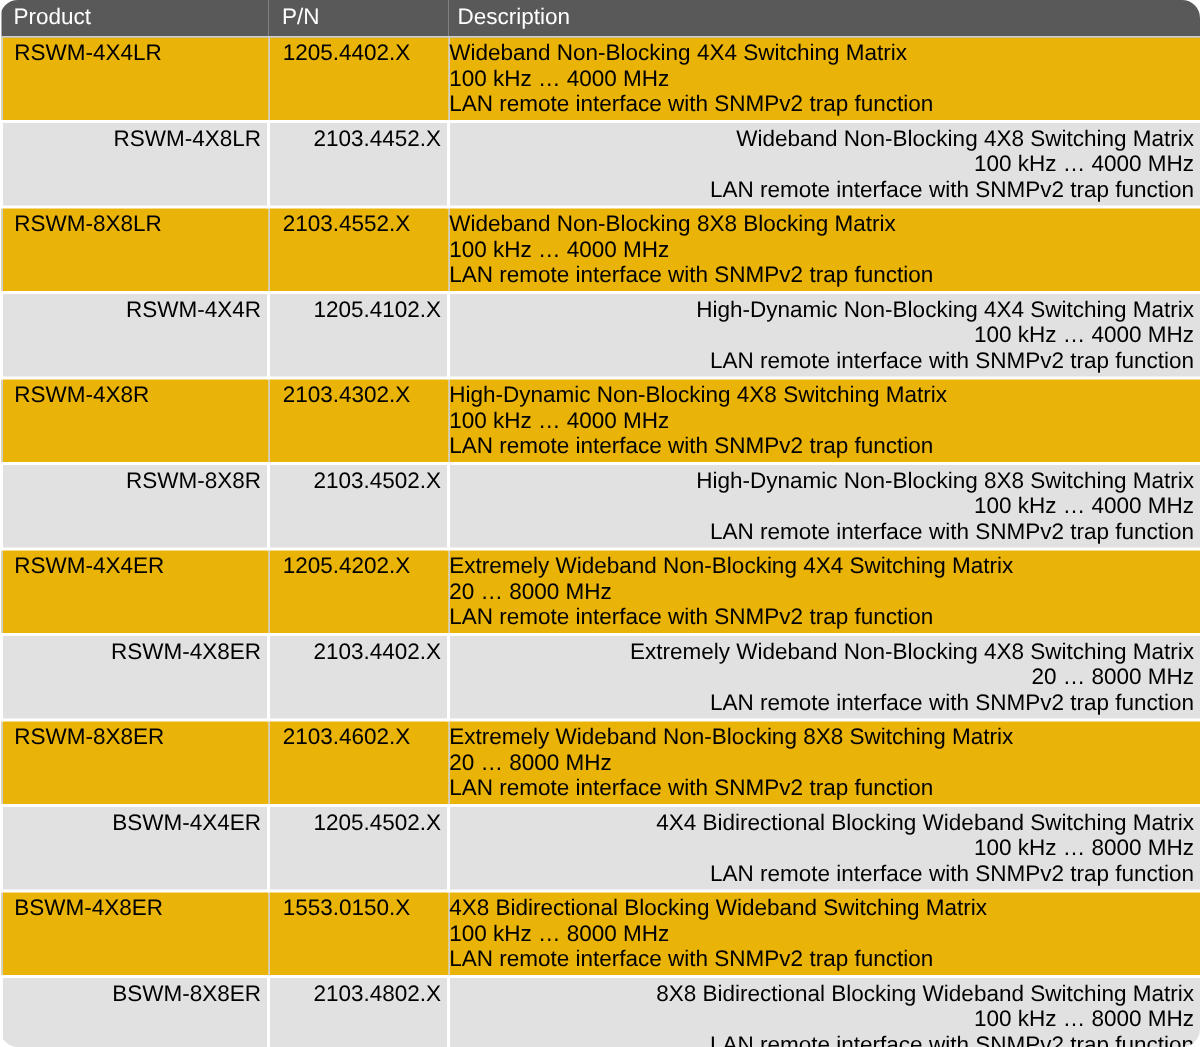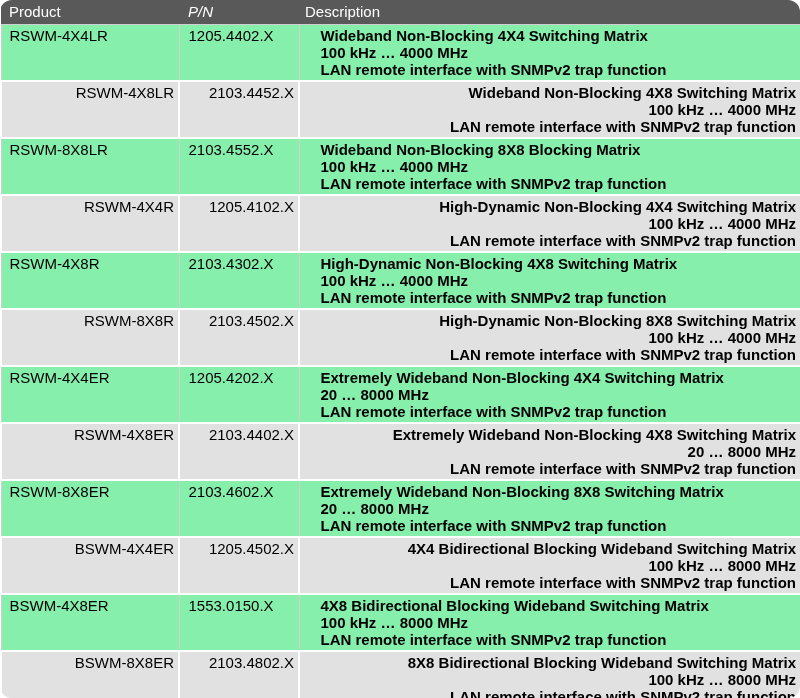--- a/index.html
+++ b/index.html
@@ -27,34 +27,34 @@
     background: #595959;
     color: #ffffff;
     font-weight: normal;
     text-align: left;
     height: 21px;
     padding: 1px 0 2px 8px;
     font-size: 15px;
     border: none;
     vertical-align: middle;
   }
-  table.products thead th.col-pn { padding-left: 9px; font-style: italic; }
+  table.products thead th.col-pn { padding-left: 9px; }
   table.products thead th.col-desc { padding-left: 6px; }
 
   table.products td {
     vertical-align: top;
     padding: 2px 4px 2px 8px;
     line-height: 17px;
   }
   table.products td.pn-cell { padding-left: 9px; margin-top: 29px; }
-  table.products td.desc-cell { padding-left: 21px; font-weight: bold; }
+  table.products td.desc-cell { padding-left: 0; }
 
   
   table.products tr.row-odd td {
-    background: #86efac;
+    background: #eab308;
     border: 1px solid #cfcfcf;
   }
   
   table.products tr.row-even td {
     background: #e1e1e1;
     border: 2px solid #ffffff;
     text-align: right;
   }
   .desc-line { display: block; }
 </style>

